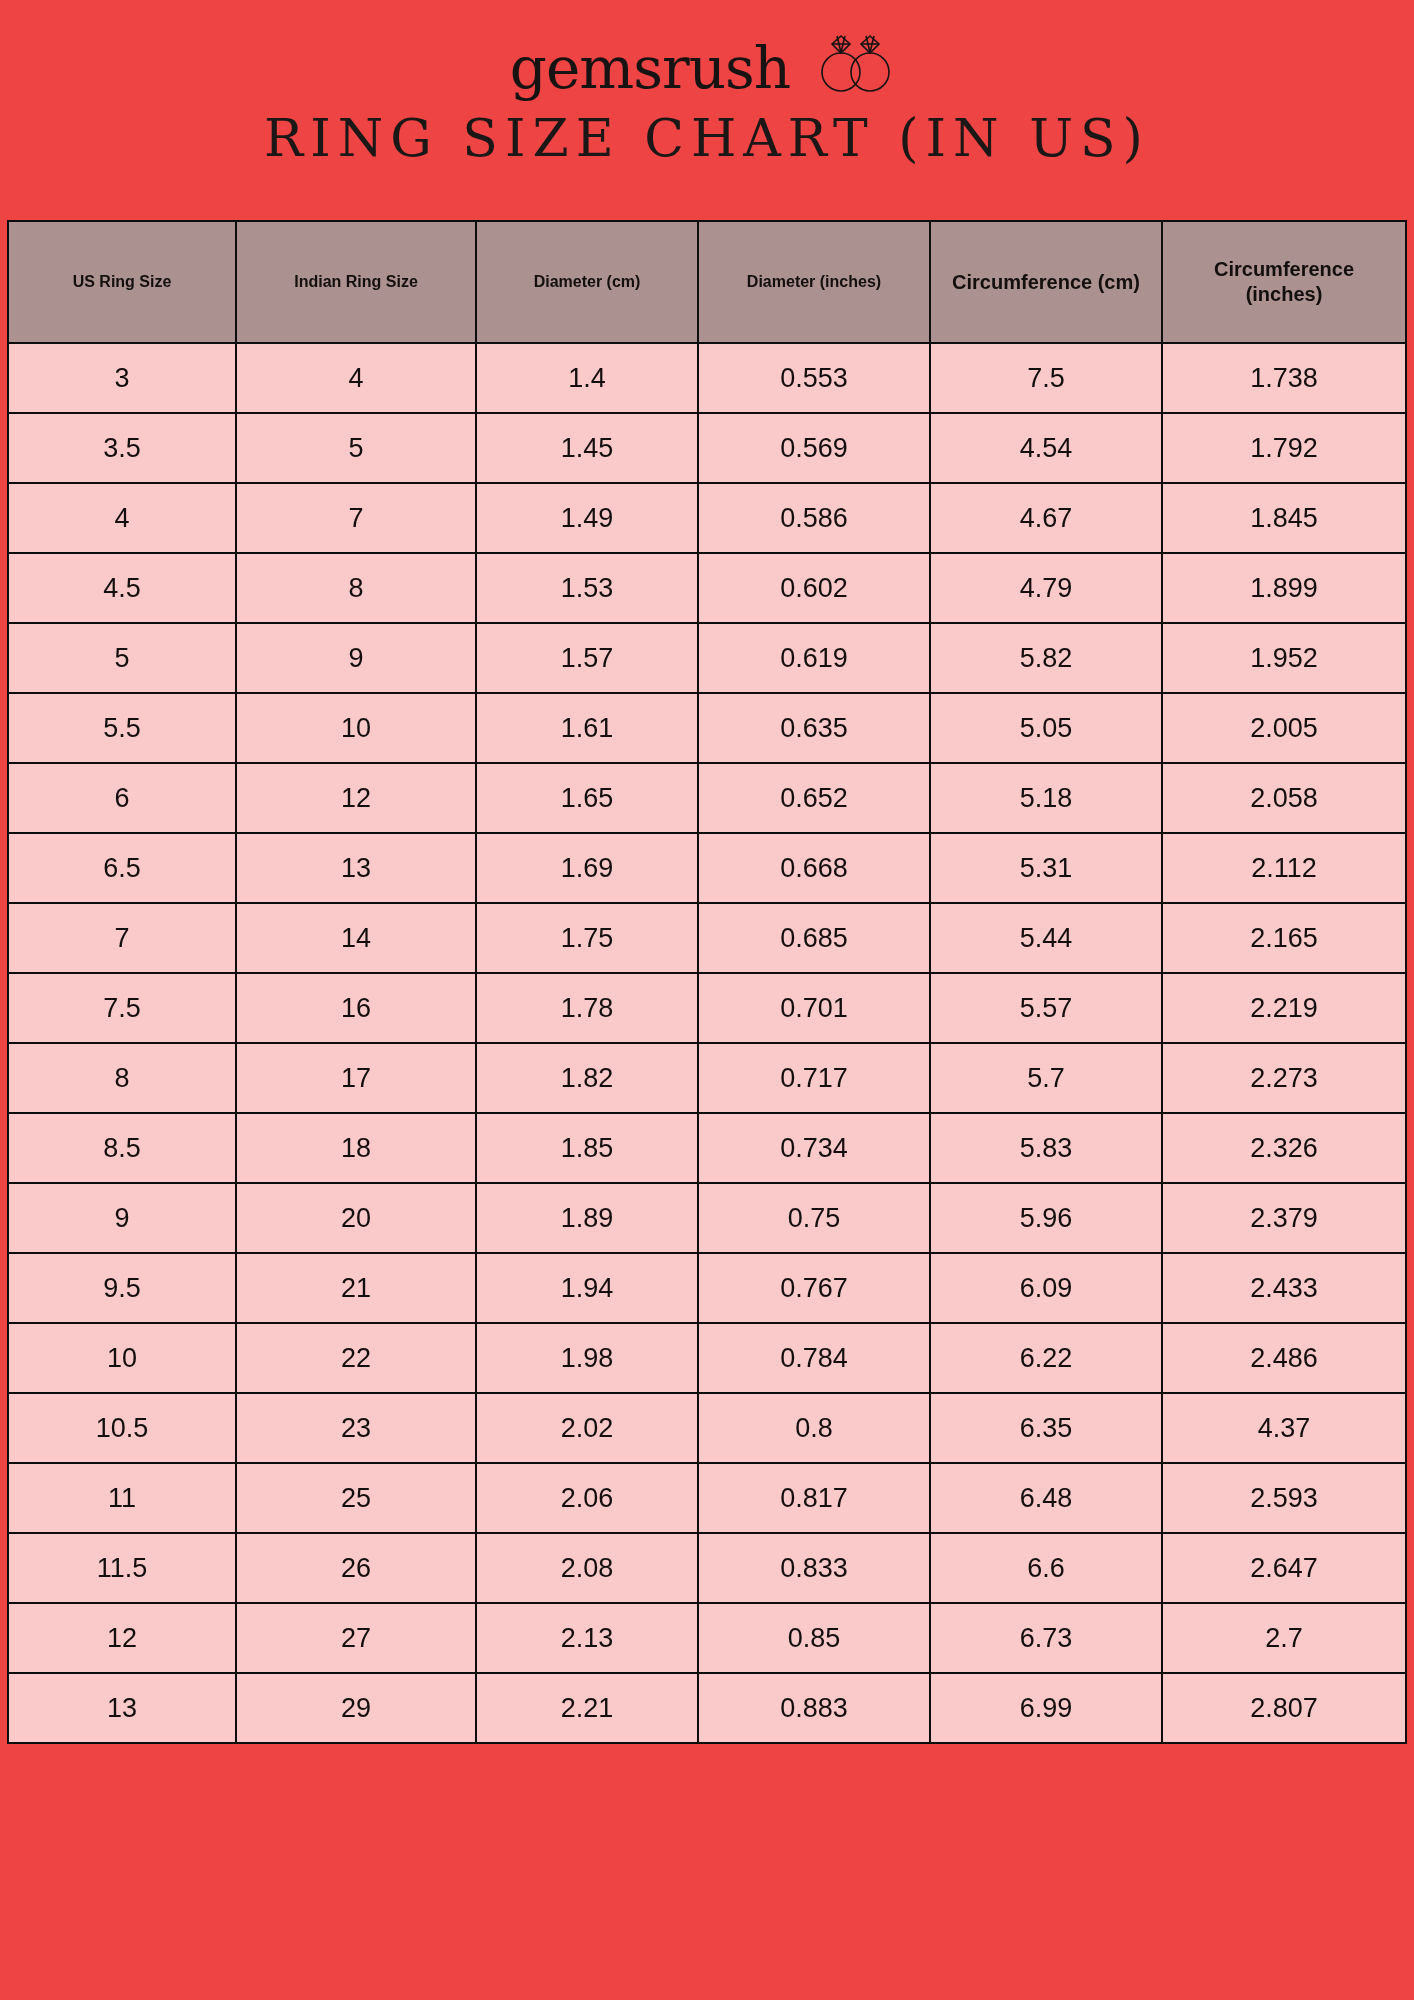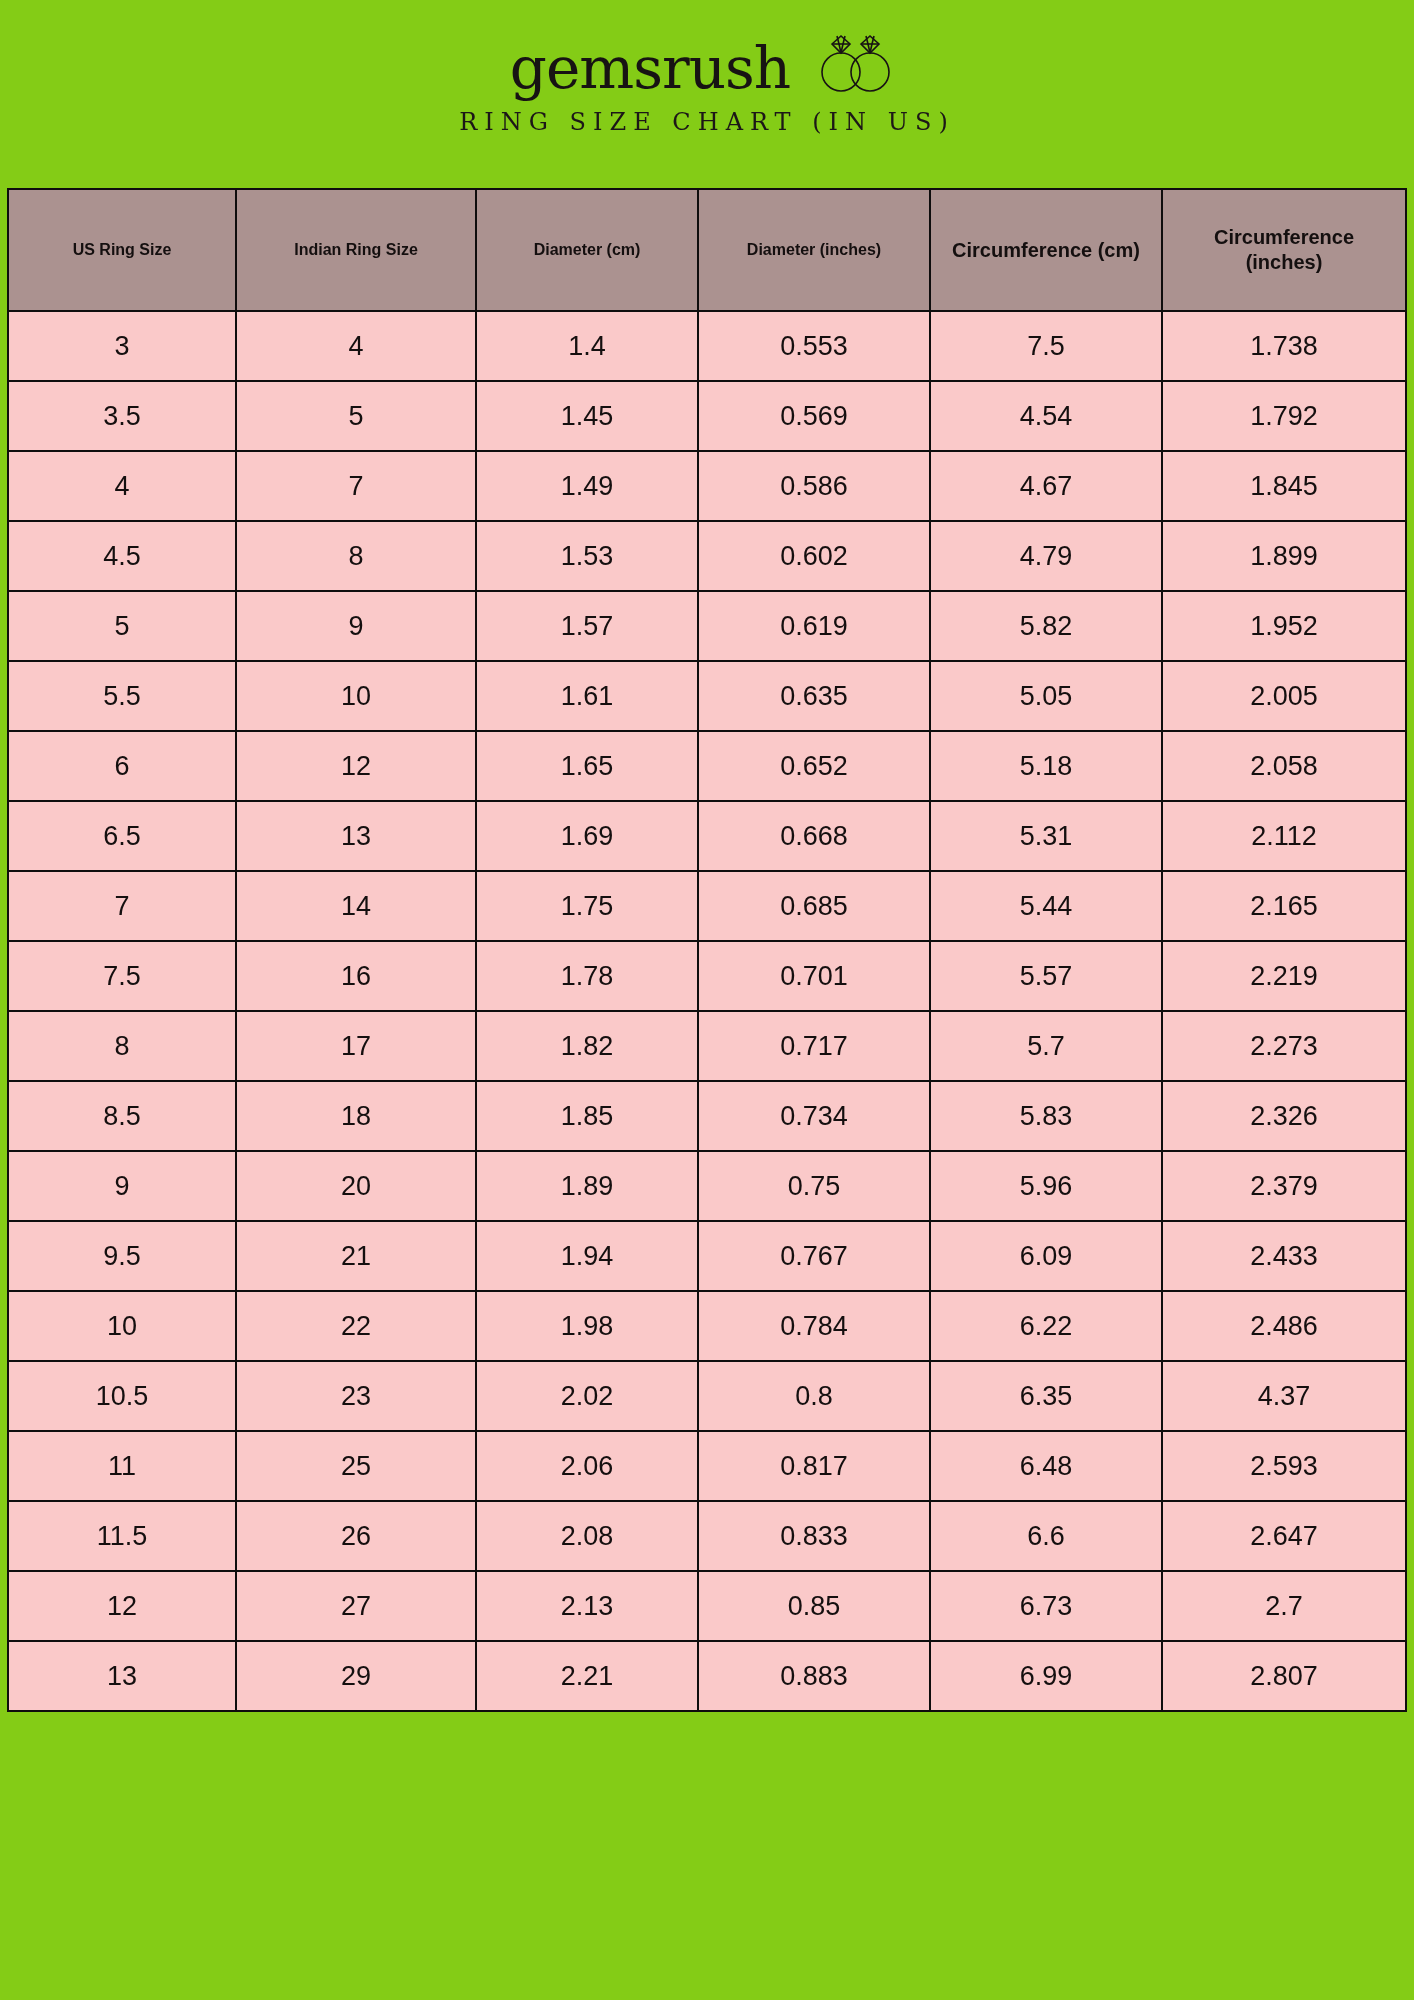--- a/index.html
+++ b/index.html
@@ -11,21 +11,21 @@
     width: 1414px;
     height: 2000px;
     background: #fac9c9;
     font-family: "Liberation Sans", sans-serif;
     overflow: hidden;
   }
   .page {
     position: relative;
     width: 1414px;
     height: 2000px;
-    background: #84cc16;
+    background: #ef4444;
   }
   .brand-row {
     display: flex;
     align-items: center;
     justify-content: center;
     gap: 18px;
     padding-top: 42px;
     height: 86px;
   }
   .brand-name {
@@ -36,21 +36,21 @@
     line-height: 1;
     position: relative;
     top: 4px;
   }
   .rings-icon {
     display: block;
   }
   .chart-title {
     text-align: center;
     font-family: "DejaVu Serif", serif;
-    font-size: 24px;
+    font-size: 52px;
     letter-spacing: 7px;
     color: #1c1717;
     margin-top: 22px;
     text-transform: uppercase;
   }
   table.size-chart {
     border-collapse: collapse;
     width: 1398px;
     margin: 52px auto 0 auto;
     table-layout: fixed;

